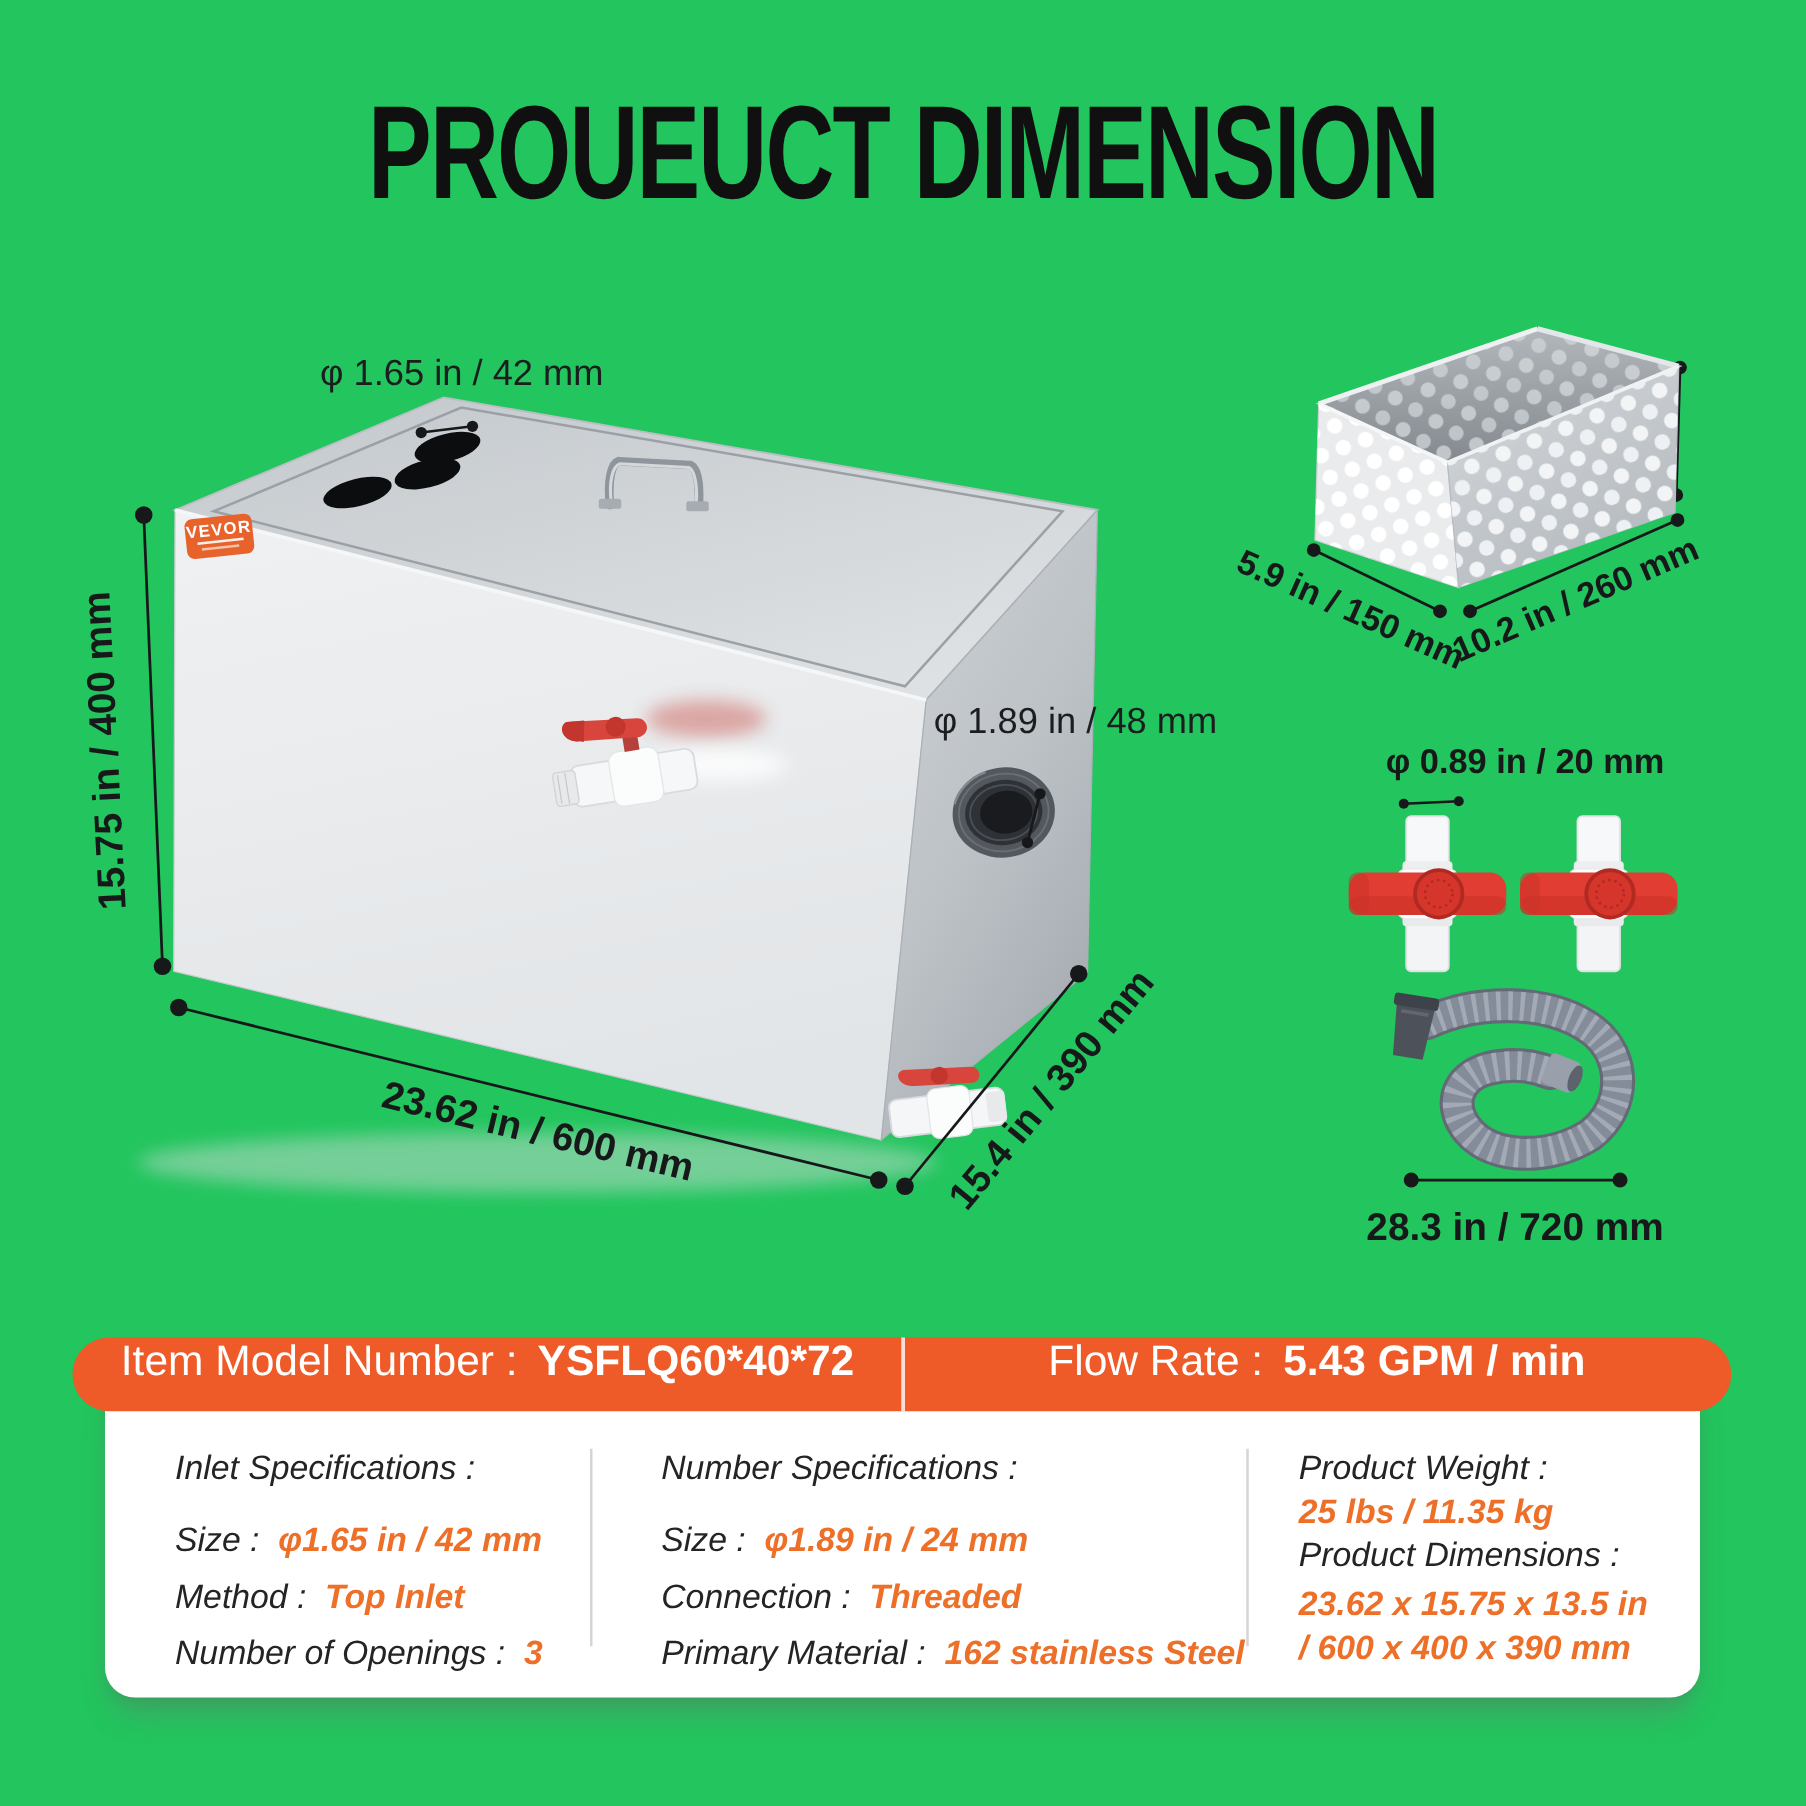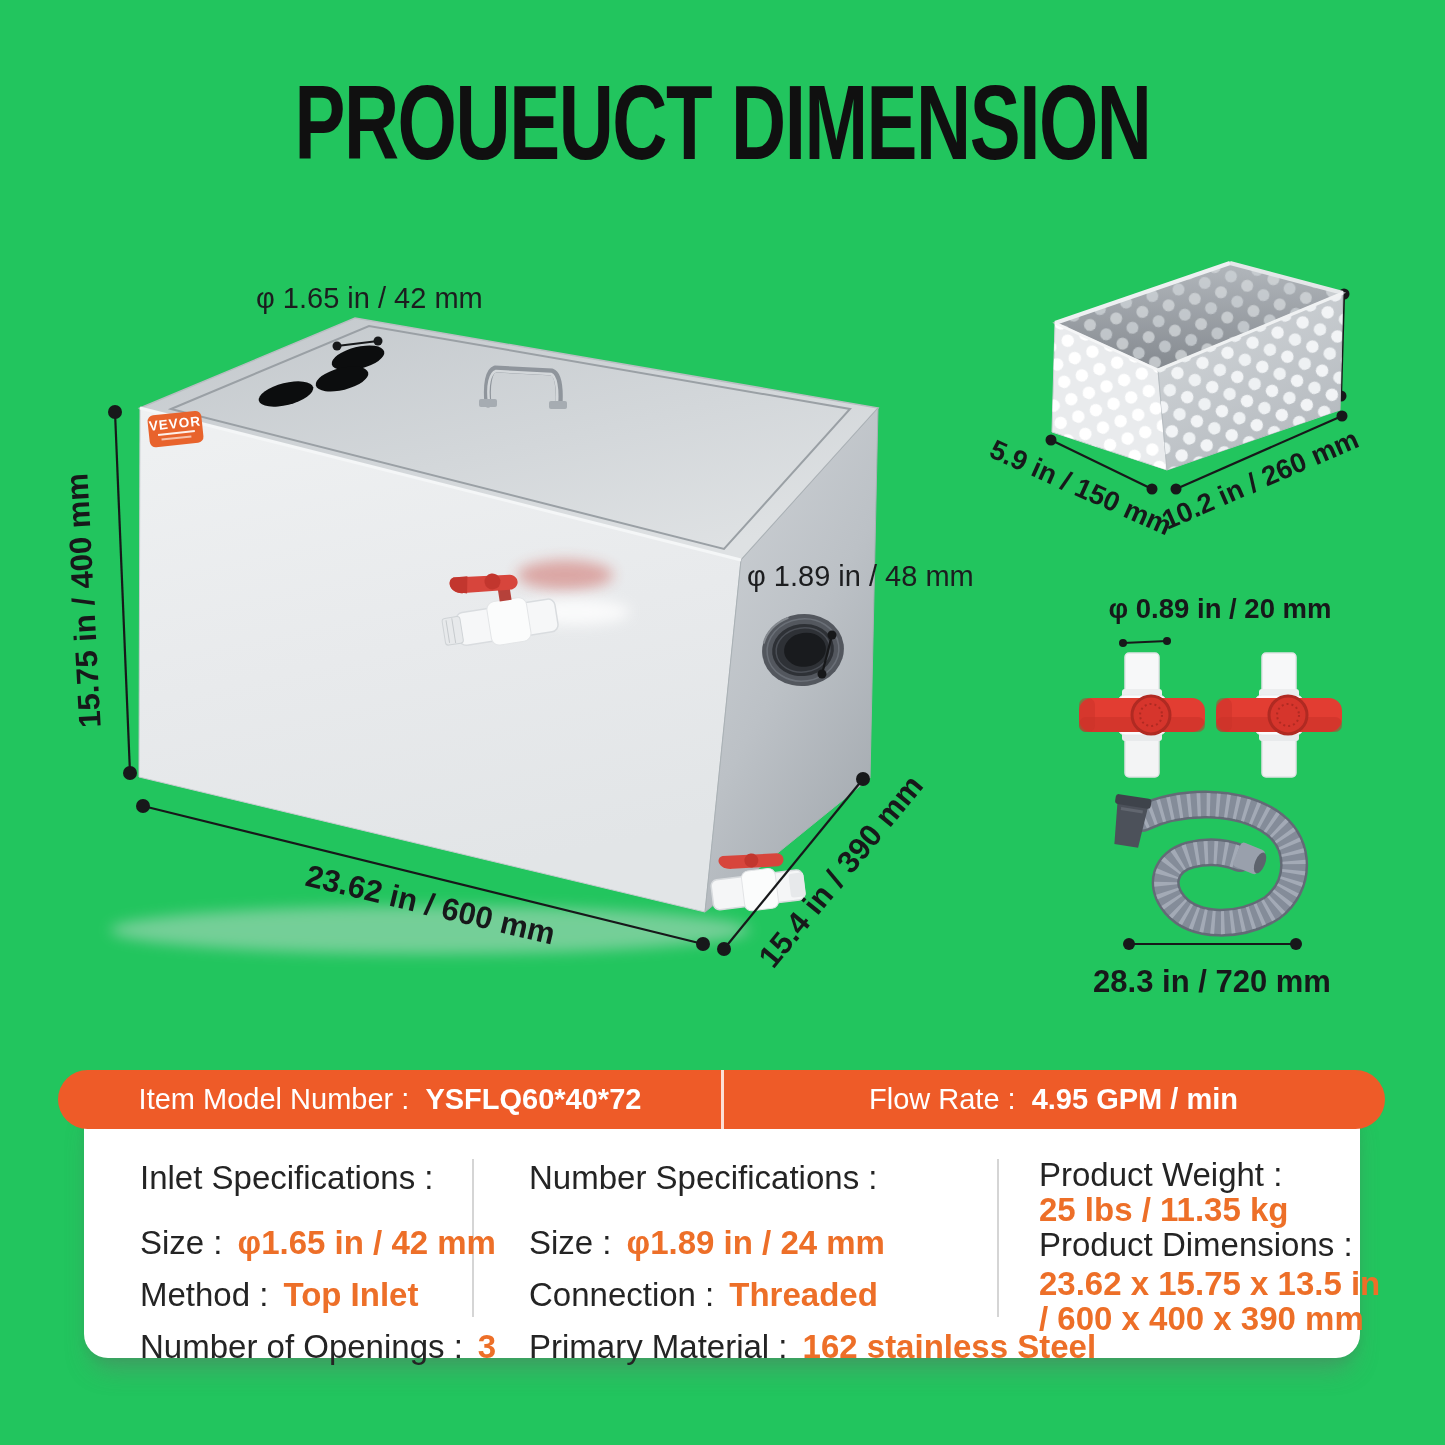--- a/index.html
+++ b/index.html
@@ -14,27 +14,27 @@
   .diagram-svg{position:absolute;top:0;left:0;}
   .dim-b{font-family:"Liberation Sans",sans-serif;font-weight:bold;font-size:31px;fill:#17181a;}
   .dim-b27{font-family:"Liberation Sans",sans-serif;font-weight:bold;font-size:27.5px;fill:#17181a;}
   .dim-r{font-family:"Liberation Sans",sans-serif;font-weight:normal;font-size:29px;fill:#1c1d1f;}
   .badge-txt{font-family:"Liberation Sans",sans-serif;font-weight:bold;font-size:13.5px;fill:#ffffff;letter-spacing:1px;}
   
   .info-card{position:absolute;left:84px;top:1097px;width:1276px;height:261px;background:#ffffff;
              border-radius:24px;box-shadow:0 18px 26px -8px rgba(110,110,110,.45), 0 4px 10px rgba(0,0,0,.05);}
   .info-bar{position:absolute;left:58px;top:1070px;width:1327px;height:59px;background:#ee5b28;
             border-radius:30px;display:flex;align-items:center;z-index:2;}
-  .bar-seg{height:100%;display:flex;align-items:center;justify-content:center;font-size:29px;color:#fff;}
+  .bar-seg{height:100%;display:flex;align-items:flex-start;justify-content:center;font-size:34px;color:#fff;}
   .bar-seg.left{width:664px;}
   .bar-seg.right{flex:1;}
   .bar-divider{position:absolute;left:663px;top:0;width:3px;height:100%;background:rgba(255,255,255,.8);}
   .bar-label{font-weight:normal;}
   .bar-value{font-weight:bold;margin-left:16px;}
-  .spec-col{position:absolute;font-size:33px;color:#242424;}
+  .spec-col{position:absolute;font-size:27px;color:#242424;font-style:italic;}
   .spec-heading{margin-bottom:27px;}
   .spec-row{margin-bottom:14px;white-space:nowrap;}
   .spec-label{color:#242424;margin-right:15px;}
   .spec-value{color:#ed6f28;font-weight:bold;}
   .col-divider{position:absolute;top:62px;width:2px;height:158px;background:#d5d5d5;}
   .p-line{line-height:35px;white-space:nowrap;}
   .p-line.orange{color:#ed6f28;font-weight:bold;}
 </style>
 </head>
 <body>
@@ -279,17 +279,17 @@
   </div>
 
   <div class="info-bar">
     <div class="bar-seg left">
       <span class="bar-label">Item Model Number :</span>
       <span class="bar-value">YSFLQ60*40*72</span>
     </div>
     <div class="bar-divider"></div>
     <div class="bar-seg right">
       <span class="bar-label">Flow Rate :</span>
-      <span class="bar-value">4.95 GPM / min</span>
+      <span class="bar-value">5.43 GPM / min</span>
     </div>
   </div>
 
 </div>
 
 </body></html>

